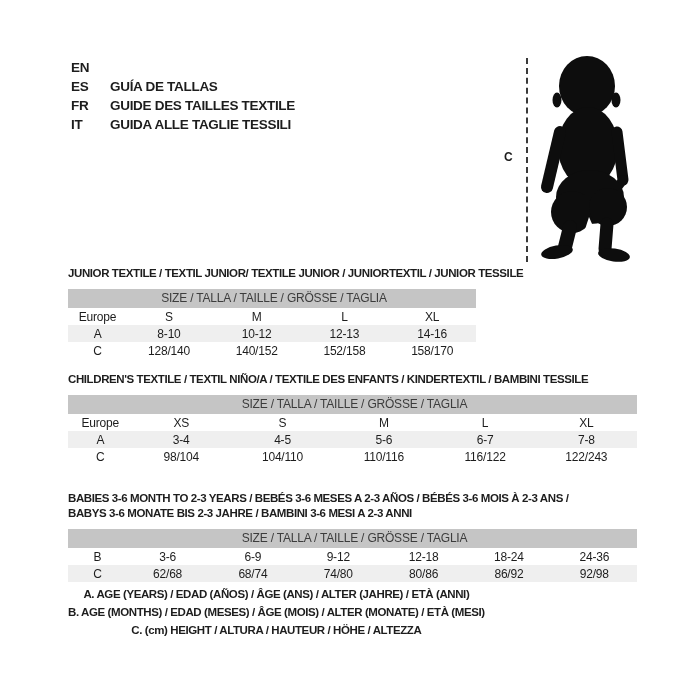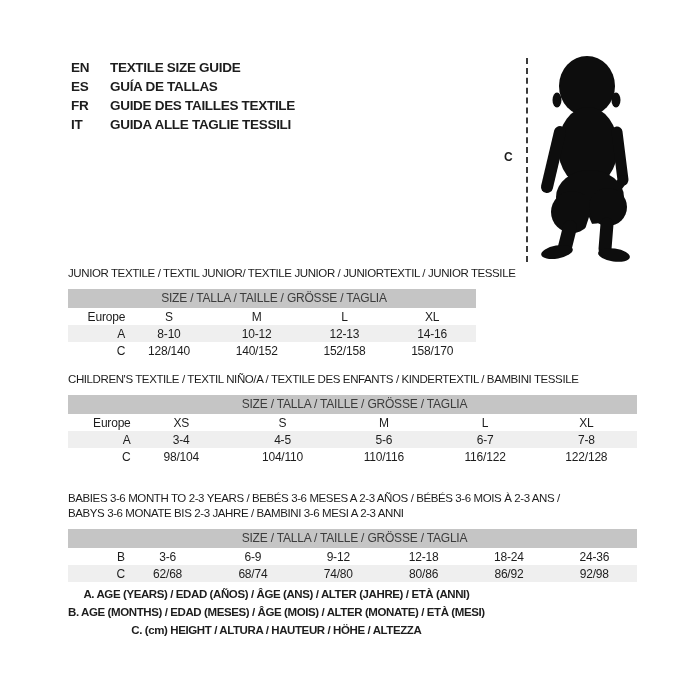--- a/index.html
+++ b/index.html
@@ -14,40 +14,39 @@
   
   .dash-line { position:absolute; left:526px; top:58px; height:204px; width:0; border-left:2px dashed #3a3a3a; }
   .figure-c { position:absolute; left:504px; top:150px; font-weight:bold; font-size:12px; }
   .baby { position:absolute; left:535px; top:52px; width:110px; height:212px; }
 
   
   .section { position:absolute; left:68px; }
   #sec1 { top:266px; width:408px; }
   #sec2 { top:372px; width:569px; }
   #sec3 { top:491px; width:569px; }
-  .sec-title { font-weight:normal; font-size:11.5px; line-height:15px; letter-spacing:-0.4px; white-space:pre; margin:0 0 8px 0; }
+  .sec-title { font-weight:bold; font-size:11.5px; line-height:15px; letter-spacing:-0.4px; white-space:pre; margin:0 0 8px 0; }
   table { width:100%; border-collapse:collapse; table-layout:fixed; font-size:12px; letter-spacing:-0.2px; }
   th.bar { background:#c5c5c5; color:#3c3c3c; font-weight:normal; font-size:12px; text-align:center; padding:2px 0 3px 4px; }
   tbody td { padding:0; height:17px; text-align:center; vertical-align:middle; }
-  tbody td.rowlabel { text-align:right; padding-left:2px; }
+  tbody td.rowlabel { text-align:center; padding-left:2px; }
   tbody tr:nth-child(even) { background:#efefef; }
 
   
   .footnotes { position:absolute; left:68px; top:585px;text-align:center; }
   .footnote { font-weight:bold; font-size:11.5px; line-height:18px; letter-spacing:-0.4px; white-space:pre; }
 </style>
 </head>
 <body>
 
 <div class="canvas">
 
   <div class="lang-block">
     <div class="lang-row">
       <span class="lang-code">EN</span>
-      <span class="lang-label">TEXTILE SIZE GUIDE</span>
     </div>
     <div class="lang-row">
       <span class="lang-code">ES</span>
       <span class="lang-label">GUÍA DE TALLAS</span>
     </div>
     <div class="lang-row">
       <span class="lang-code">FR</span>
       <span class="lang-label">GUIDE DES TAILLES TEXTILE</span>
     </div>
     <div class="lang-row">
@@ -151,21 +150,21 @@
           <td>5-6</td>
           <td>6-7</td>
           <td>7-8</td>
         </tr>
         <tr>
           <td class="rowlabel">C</td>
           <td>98/104</td>
           <td>104/110</td>
           <td>110/116</td>
           <td>116/122</td>
-          <td>122/128</td>
+          <td>122/243</td>
         </tr>
       </tbody>
     </table>
   </div>
 
   <div class="section" id="sec3">
     <div class="sec-title">BABIES 3-6 MONTH TO 2-3 YEARS / BEBÉS 3-6 MESES A 2-3 AÑOS / BÉBÉS 3-6 MOIS À 2-3 ANS /
 BABYS 3-6 MONATE BIS 2-3 JAHRE / BAMBINI 3-6 MESI A 2-3 ANNI</div>
     <table>
       <colgroup>

